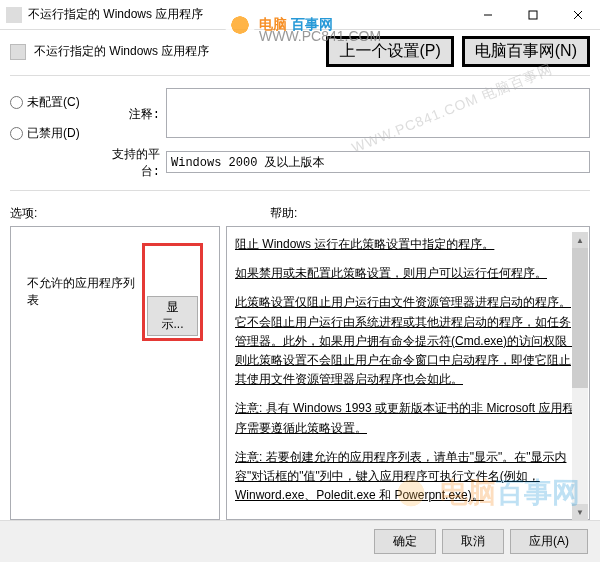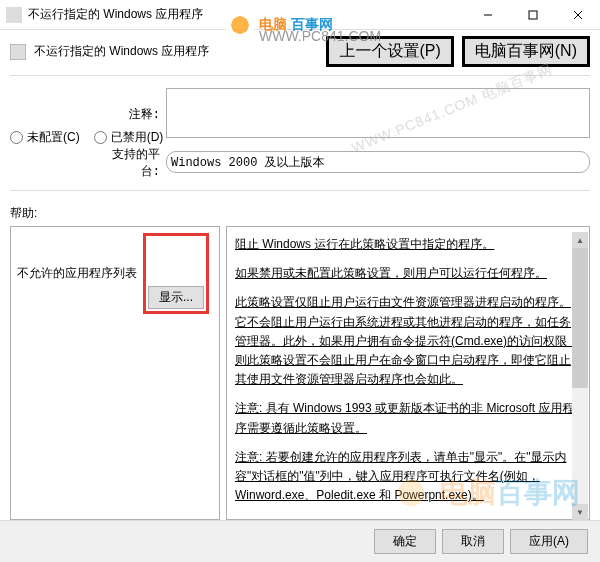--- a/index.html
+++ b/index.html
@@ -8,34 +8,34 @@
     .titlebar-icon { width: 16px; height: 16px; margin: 0 6px; background: #ddd; display: inline-block; }
     .titlebar-title { flex: 1; font-size: 12px; color: #000; }
     .titlebar-btns { display: flex; }
     .titlebar-btn { width: 45px; height: 30px; display: flex; align-items: center; justify-content: center; cursor: pointer; }
     .header-row { padding: 6px 10px; display: flex; align-items: center; gap: 8px; }
     .header-icon { width: 16px; height: 16px; background: #ddd; border: 1px solid #bbb; }
     .header-title { flex: 1; font-size: 12px; }
     .nav-btn { padding: 2px 10px; font-size: 16px; background: #e1e1e1; border: 3px solid #000000; cursor: pointer; }
     .divider { border-top: 1px solid #ddd; margin: 2px 10px 8px 10px; }
     .config-area { padding: 4px 10px 8px 10px; display: flex; gap: 10px; }
-    .radio-col { width: 85px; display: flex; flex-direction: row; gap: 14px; padding-top: 6px; }
+    .radio-col { width: 85px; display: flex; flex-direction: column; gap: 14px; padding-top: 6px; }
     .radio-item { display: flex; align-items: center; gap: 4px; white-space: nowrap; }
     .radio-item input { margin: 0; }
     .highlight { border: 2px solid #e53935; padding: 1px 3px; margin: -3px -5px; }
     .fields-col { flex: 1; display: flex; flex-direction: column; gap: 6px; }
     .field-row { display: flex; gap: 6px; align-items: center; font-family: Liberation Mono, monospace; }
     .field-label { width: 55px; text-align: right; padding-top: 2px; }
     .field-box { flex: 1; border: 1px solid #abadb3; background: #fff; min-height: 50px; padding: 2px; }
-    .field-box.small { min-height: 22px; height: 22px; display: flex; align-items: center; padding: 0 4px; border-radius: 10px; }
+    .field-box.small { min-height: 22px; height: 22px; display: flex; align-items: center; padding: 0 4px; }
     .section-labels { display: flex; padding: 6px 10px 4px 10px; }
     .section-labels .left { width: 260px; }
     .section-labels .right { flex: 1; }
     .main-area { display: flex; padding: 0 10px 6px 10px; gap: 6px; height: 300px; }
-    .left-panel { width: 210px; border: 1px solid #abadb3; background: #fff; padding: 6px; }
+    .left-panel { width: 210px; border: 1px solid #abadb3; background: #fff; padding: 16px; }
     .left-row { display: flex; align-items: center; gap: 6px; }
     .show-btn { padding: 2px 10px; background: #e1e1e1; border: 1px solid #adadad; cursor: pointer; font-size: 12px; margin-top: 48px; }
     .hl-btn { border: 3px solid #e53935; padding: 2px; display: inline-block; }
     .right-panel { flex: 1; border: 1px solid #abadb3; background: #fff; padding: 8px; overflow-y: auto; font-size: 12px; line-height: 1.6; text-decoration: underline; }
     .right-panel p { margin-bottom: 10px; }
     .footer { position: absolute; bottom: 0; left: 0; right: 0; border-top: 1px solid #ddd; padding: 8px 12px; display: flex; justify-content: flex-end; gap: 6px; background: #f0f0f0; }
     .footer-btn { padding: 3px 18px; font-size: 12px; background: #e1e1e1; border: 1px solid #adadad; cursor: pointer; }
     .watermark-logo { position: absolute; top: 10px; left: 225px; display: flex; align-items: center; gap: 4px; opacity: 0.85; pointer-events: none; }
     .wm-icon { width: 30px; height: 30px; background: radial-gradient(circle, #ffa726 40%, #fff 42%); border-radius: 50%; position: relative; }
     .wm-text1 { color: #f57c00; font-size: 14px; font-weight: bold; }
@@ -105,20 +105,21 @@
     </div>
     <div class="field-row">
       <span class="field-label">支持的平台:</span>
       <div class="field-box small">Windows 2000 及以上版本</div>
     </div>
   </div>
 </div>
 <div class="divider"></div>
 
 <div class="section-labels">
+  <span class="left">选项:</span>
   <span class="right">帮助:</span>
 </div>
 
 <div class="main-area">
   <div class="left-panel">
     <div class="left-row">
       <span>不允许的应用程序列表</span>
       <span class="hl-btn">
         <button class="show-btn">显示...</button>
       </span>

